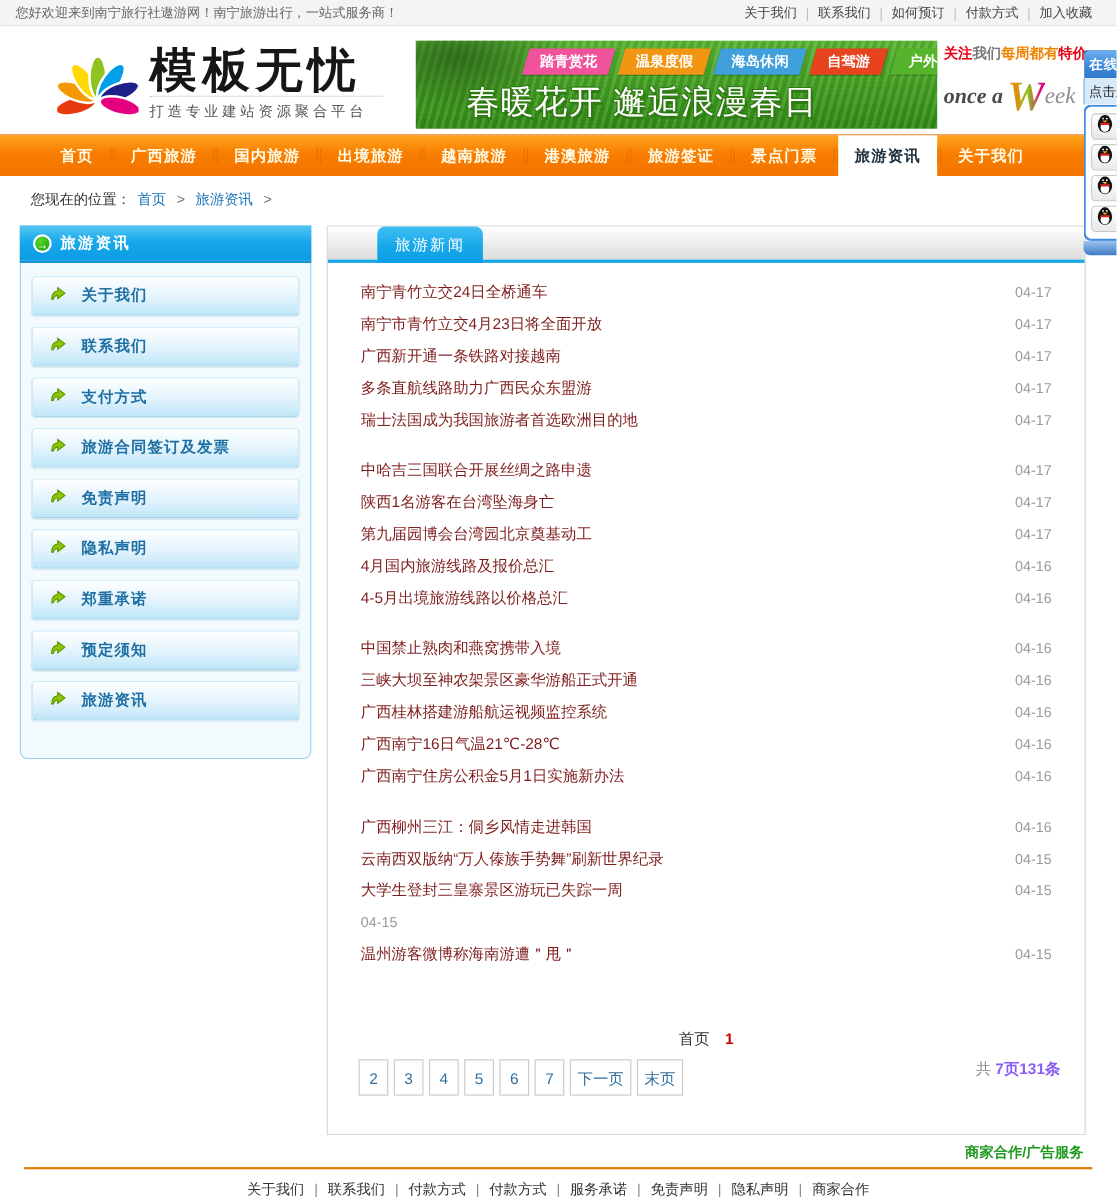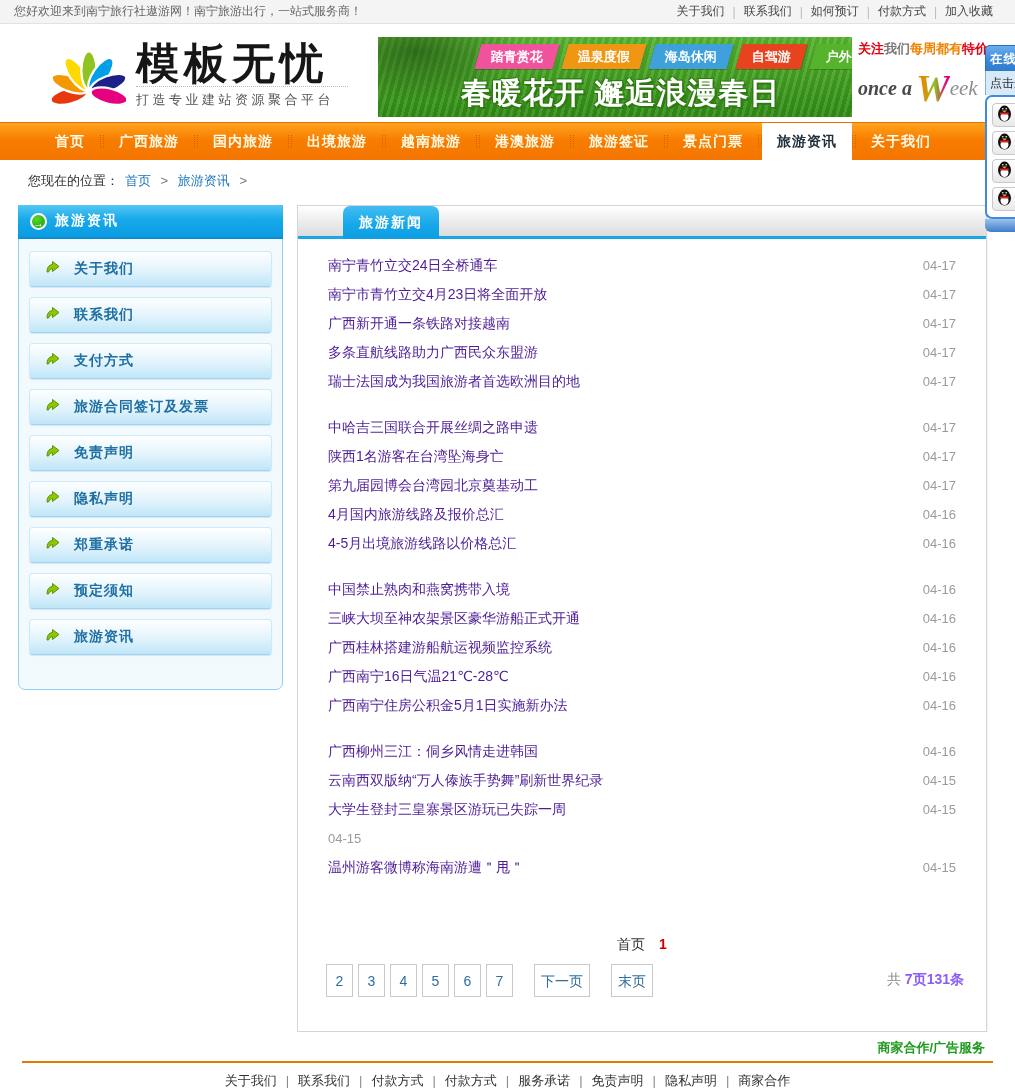--- a/index.html
+++ b/index.html
@@ -26,23 +26,23 @@
 
   .banner { position:absolute; left:378px; top:13px; width:474px; height:80px; overflow:hidden;
             background:
               repeating-linear-gradient(105deg, rgba(255,255,255,0.10) 0 3px, rgba(0,0,0,0.05) 3px 7px),
               linear-gradient(180deg,#55b32f 0%,#3e9a1d 60%,#2f8a14 100%); }
   .banner::before { content:""; position:absolute; left:-30px; top:-20px; width:170px; height:85px;
             background:radial-gradient(ellipse at 40% 40%, rgba(20,60,10,.55), rgba(20,60,10,0) 70%); }
   .banner-tags { position:absolute; top:7px; left:100px; display:flex; }
   .banner-tag { transform:skewX(-16deg); padding:3px 13px; margin-right:9px; box-shadow:1px 1px 0 rgba(0,0,0,.2); }
   .banner-tag span { display:inline-block; transform:skewX(16deg); color:#fff; font-size:13px; font-weight:bold; white-space:nowrap; }
-  .banner-title { position:absolute; bottom:3px; left:46px; right:4px; color:#fff; font-weight:bold;
+  .banner-title { position:absolute; bottom:3px; left:46px; right:4px; color:#fff; font-weight:normal;
             font-size:30px; letter-spacing:1px; white-space:nowrap;
-            text-shadow:2px 2px 0 #2e7a12, -1px -1px 0 #2e7a12, 1px -1px 0 #2e7a12, -1px 1px 0 #2e7a12;margin-left:37px; }
+            text-shadow:2px 2px 0 #2e7a12, -1px -1px 0 #2e7a12, 1px -1px 0 #2e7a12, -1px 1px 0 #2e7a12; }
 
   .promo { position:absolute; left:858px; top:16px; width:150px; }
   .promo-line1 { font-size:13px; font-weight:bold; white-space:nowrap; }
   .promo-line2 { font-family:"Liberation Serif","DejaVu Serif",serif; font-style:italic; margin-top:8px; white-space:nowrap; }
   .promo-pre { font-size:20px; font-weight:bold; color:#4a4a4a;margin-top:12px; }
   .promo-w { font-size:38px; font-weight:bold; color:#8fc31f; vertical-align:-6px;
              background:linear-gradient(90deg,#f08300 15%,#8fc31f 55%,#e4007f 90%);
              -webkit-background-clip:text; background-clip:text; -webkit-text-fill-color:transparent; }
   .promo-post { font-size:21px; color:#8e8e8e; }
 
@@ -76,31 +76,31 @@
                padding-left:15px; cursor:pointer;
                background:linear-gradient(180deg,#feffff 0%,#e2f3fc 55%,#bfe6f8 100%);
                border:1px solid #cdeaf8; border-bottom-color:#9ed4ee; box-shadow:0 1px 1px rgba(120,170,200,.25); }
   .side-item-label { color:#1e6fa3; font-size:14px; font-weight:bold; margin-left:13px; letter-spacing:1px; }
 
   .main { position:absolute; left:297px; top:3px; width:690px; height:827px; background:#fff;
           border:1px solid #d5d5d5; box-shadow:1px 1px 2px rgba(0,0,0,.06); }
   .tabbar { position:relative; height:33px; background:linear-gradient(180deg,#ffffff,#dcdcdc);
             border-bottom:3px solid #19a7e8; }
   .tab { position:absolute; left:45px; top:0; height:33px; width:96px; text-align:center; line-height:33px;
-         color:#fff; font-size:14px; font-weight:bold; letter-spacing:2px; border-radius:7px 7px 0 0;
+         color:#fff; font-size:14px; font-weight:normal; letter-spacing:2px; border-radius:7px 7px 0 0;
          background:linear-gradient(180deg,#41bdf2 0%,#17a8ea 55%,#0c9ee3 100%); cursor:pointer; }
   .news { padding:12px 30px 0 30px; }
   .news-group { margin-bottom:17px; list-style:none; }
   .news-row { height:29px; display:flex; justify-content:space-between; align-items:center; }
-  .news-title { color:#4c1d95; font-size:14px; white-space:nowrap; overflow:hidden; }
+  .news-title { color:#7f1d1d; font-size:14px; white-space:nowrap; overflow:hidden; }
   .news-date { color:#9b9b9b; font-size:13px; }
 
   .pager-head { text-align:center; margin-top:54px; font-size:14px; color:#333; }
   .pager-current { color:#c00; font-weight:bold; margin-left:14px; }
-  .pager-row { position:relative; margin-top:9px; display:flex; align-items:center; padding-left:28px; height:34px;gap:16px; }
+  .pager-row { position:relative; margin-top:9px; display:flex; align-items:flex-start; padding-left:28px; height:34px; }
   .pager-box { display:inline-block; min-width:27px; padding:0 6px; height:33px; line-height:33px; text-align:center;
                border:1px solid #c9c9c9; background:#fff; color:#2f6e9e; font-size:14px; margin-right:5px; }
   .pager-total { position:absolute; right:22px; color:#8a8a8a; font-size:14px; }
   .pager-total b { color:#8b5cf6; }
 
   
   .footer { position:relative; height:57px; background:#fff; }
   .footer-ad { position:absolute; top:7px; right:30px; font-size:13px; font-weight:bold; color:#1f9a1f; }
   .footer-hr { position:absolute; top:29px; left:22px; right:22px; border-top:2px solid #e07a00; }
   .footer-links { position:absolute; top:40px; width:100%; text-align:center; font-size:13px; color:#333; }

